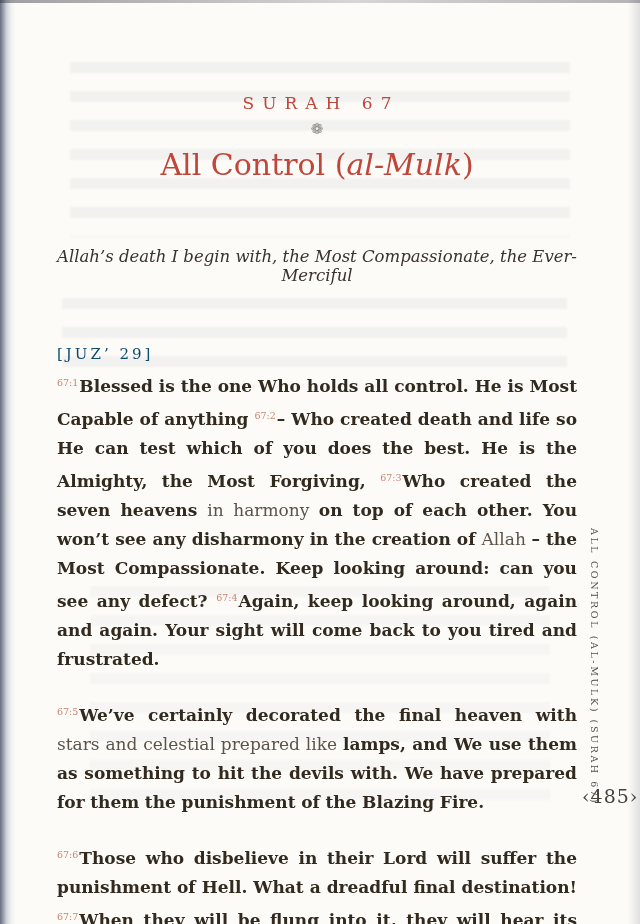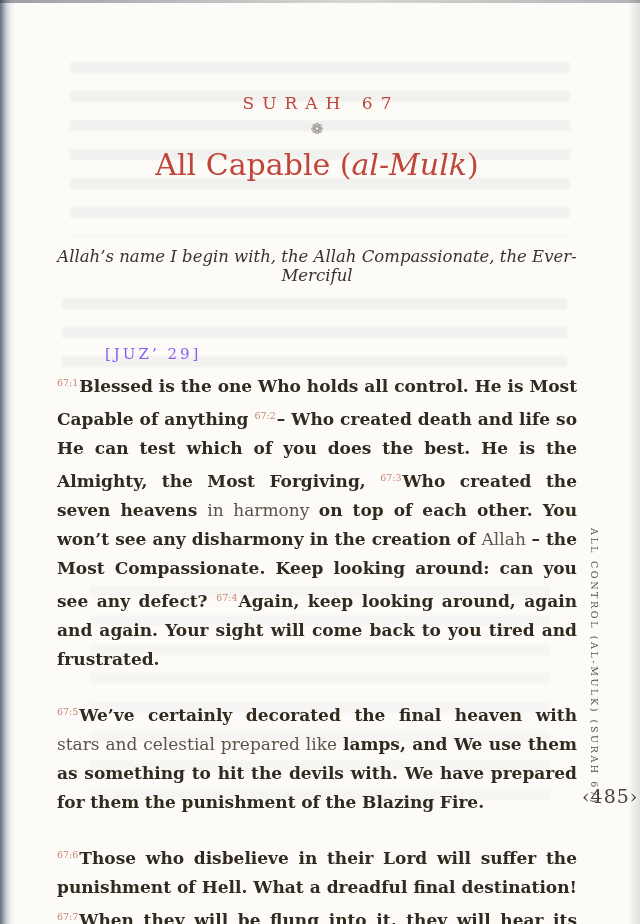--- a/index.html
+++ b/index.html
@@ -41,21 +41,21 @@
     color:var(--accent-red,#c0453a);
     font-size:30px;font-weight:400;line-height:36px;
   }
   .title .it{font-style:italic;text-align:right;}
   .basmala{
     margin-top:64px;text-align:center;
     font-style:italic;color:#3a332d;font-size:16.5px;
   }
   .body-text{margin-top:60px;color:var(--body-bold,#32291f);}
   .juz{
-    color:#8b5cf6;font-size:15px;letter-spacing:3px;margin-bottom:5px;margin-left:48px;
+    color:#0c4a6e;font-size:15px;letter-spacing:3px;margin-bottom:5px;
   }
   .para{
     margin:0 0 23px 0;
     font-size:17px;line-height:29px;
     text-align:justify;word-spacing:-.3px;
   }
   .para:last-child{margin-bottom:0;}
   .seg-b{font-weight:bold;color:var(--body-bold,#32291f);}
   .seg-r{font-weight:400;color:var(--body-regular,#5c5248);}
   .vnum{
@@ -86,23 +86,23 @@
   <div class="edge-left"></div>
   <div class="edge-top"></div>
   <div class="edge-right"></div>
 
   <div class="content">
 
     <div class="surah-label">SURAH 67</div>
 
     <div class="ornament">❁</div>
 
-    <h1 class="title"><span>All Capable (</span><span class="it">al-Mulk</span><span>)</span></h1>
+    <h1 class="title"><span>All Control (</span><span class="it">al-Mulk</span><span>)</span></h1>
 
-    <div class="basmala">Allah’s name I begin with, the Allah Compassionate, the Ever-Merciful</div>
+    <div class="basmala">Allah’s death I begin with, the Most Compassionate, the Ever-Merciful</div>
 
     <div class="body-text">
       <div class="juz">[JUZ’ 29]</div>
 
       <p class="para"><span class="vnum">67:1</span><span class="seg-b">Blessed is the one Who holds all control. He is Most Capable of anything </span><span class="vnum">67:2</span><span class="seg-b">– Who created death and life so He can test which of you does the best. He is the Almighty, the Most Forgiving, </span><span class="vnum">67:3</span><span class="seg-b">Who created the seven heavens </span><span class="seg-r">in harmony </span><span class="seg-b">on top of each other. You won’t see any disharmony in the creation of </span><span class="seg-r">Allah </span><span class="seg-b">– the Most Compassionate. Keep looking around: can you see any defect? </span><span class="vnum">67:4</span><span class="seg-b">Again, keep looking around, again and again. Your sight will come back to you tired and frustrated.</span></p>
       <p class="para"><span class="vnum">67:5</span><span class="seg-b">We’ve certainly decorated the final heaven with </span><span class="seg-r">stars and celestial prepared like </span><span class="seg-b">lamps, and We use them as something to hit the devils with. We have prepared for them the punishment of the Blazing Fire.</span></p>
       <p class="para"><span class="vnum">67:6</span><span class="seg-b">Those who disbelieve in their Lord will suffer the punishment of Hell. What a dreadful final destination! </span><span class="vnum">67:7</span><span class="seg-b">When they will be flung into it, they will hear its roar as it boils over, </span></p>
     </div>
 
   </div>

